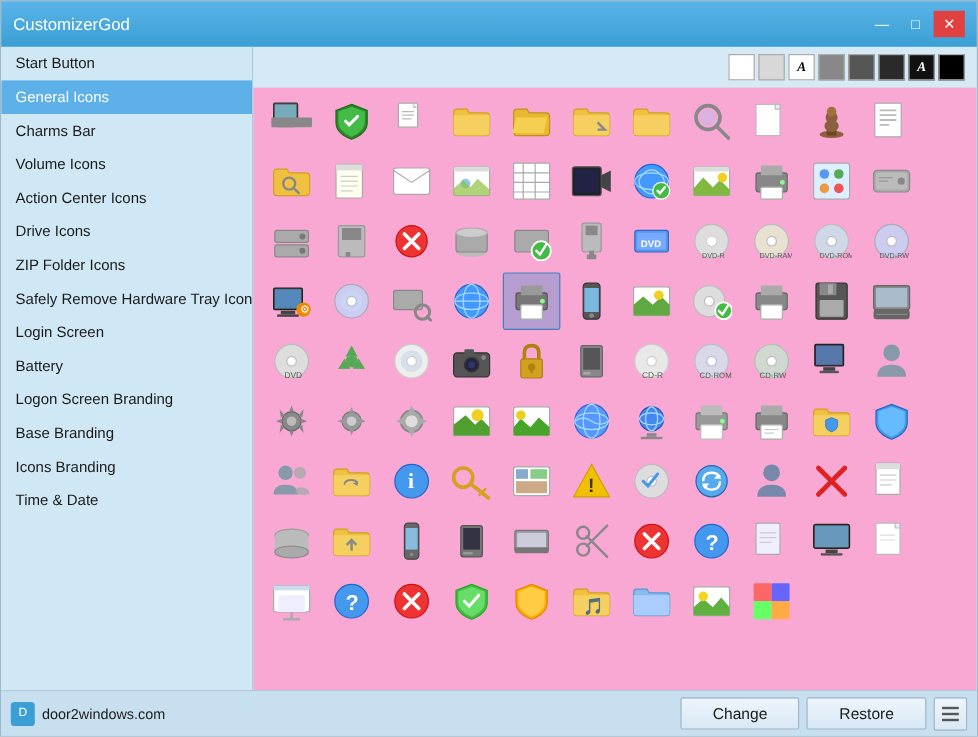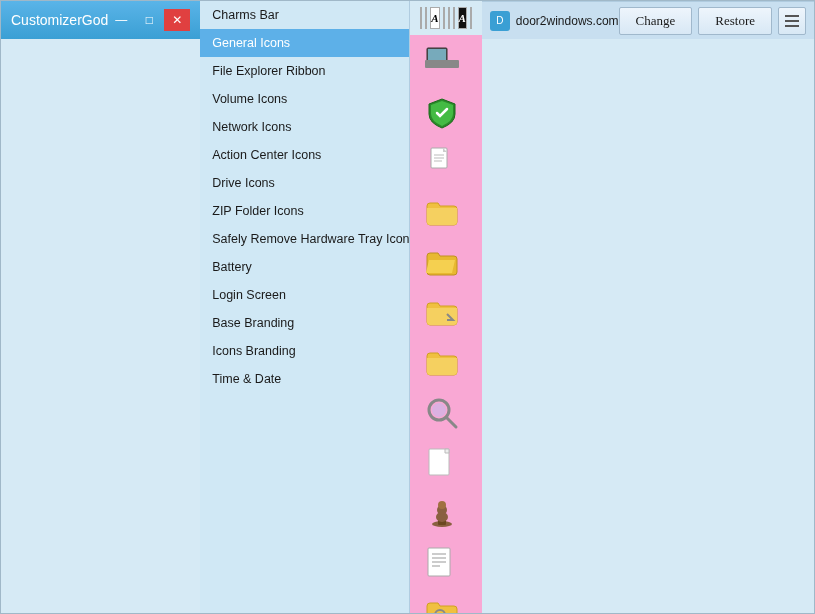--- a/index.html
+++ b/index.html
@@ -10,21 +10,21 @@
       width: 815px;
       height: 614px;
       overflow: hidden;
     }
     .window {
       width: 815px;
       height: 614px;
       background: #d6eaf5;
       border: 1px solid #a0b8c8;
       display: flex;
-      flex-direction: row;
+      flex-direction: column;
     }
     .titlebar {
       background: linear-gradient(to bottom, #5ab4e8, #3a9fd4);
       height: 38px;
       display: flex;
       align-items: center;
       padding: 0 10px;
       justify-content: space-between;
       flex-shrink: 0;
     }
@@ -153,28 +153,27 @@
       justify-content: center;
       color: white;
       font-size: 10px;
     }
     .statusbar-right {
       display: flex;
       gap: 6px;
       align-items: center;
     }
     .btn {
-      padding: 5px 16px;
+      padding: 5px 26px;
       background: linear-gradient(to bottom, #eef5fc, #d8e8f5);
       border: 1px solid #a0b8cc;
       cursor: pointer;
       font-size: 13px;
       color: #1a1a1a;
       border-radius: 2px;
-      font-family: Liberation Serif, serif;
     }
     .menu-btn {
       width: 28px;
       height: 28px;
       background: linear-gradient(to bottom, #eef5fc, #d8e8f5);
       border: 1px solid #a0b8cc;
       cursor: pointer;
       display: flex;
       align-items: center;
       justify-content: center;
@@ -199,31 +198,31 @@
     <div class="titlebar-controls">
       <button class="titlebar-btn">—</button>
       <button class="titlebar-btn">□</button>
       <button class="titlebar-btn close">✕</button>
     </div>
   </div>
 
   <div class="main-content">
 
     <div class="sidebar">
+      <div class="sidebar-item">Start Button</div>
+      <div class="sidebar-item active">General Icons</div>
       <div class="sidebar-item">Charms Bar</div>
-      <div class="sidebar-item active">General Icons</div>
-      <div class="sidebar-item">File Explorer Ribbon</div>
       <div class="sidebar-item">Volume Icons</div>
-      <div class="sidebar-item">Network Icons</div>
       <div class="sidebar-item">Action Center Icons</div>
       <div class="sidebar-item">Drive Icons</div>
       <div class="sidebar-item">ZIP Folder Icons</div>
       <div class="sidebar-item">Safely Remove Hardware Tray Icon</div>
+      <div class="sidebar-item">Login Screen</div>
       <div class="sidebar-item">Battery</div>
-      <div class="sidebar-item">Login Screen</div>
+      <div class="sidebar-item">Logon Screen Branding</div>
       <div class="sidebar-item">Base Branding</div>
       <div class="sidebar-item">Icons Branding</div>
       <div class="sidebar-item">Time &amp; Date</div>
     </div>
 
     <div class="content-area">
 
       <div class="toolbar">
         <div class="color-swatch" style="background:#ffffff;"></div>
         <div class="color-swatch" style="background:#d8d8d8;"></div>

